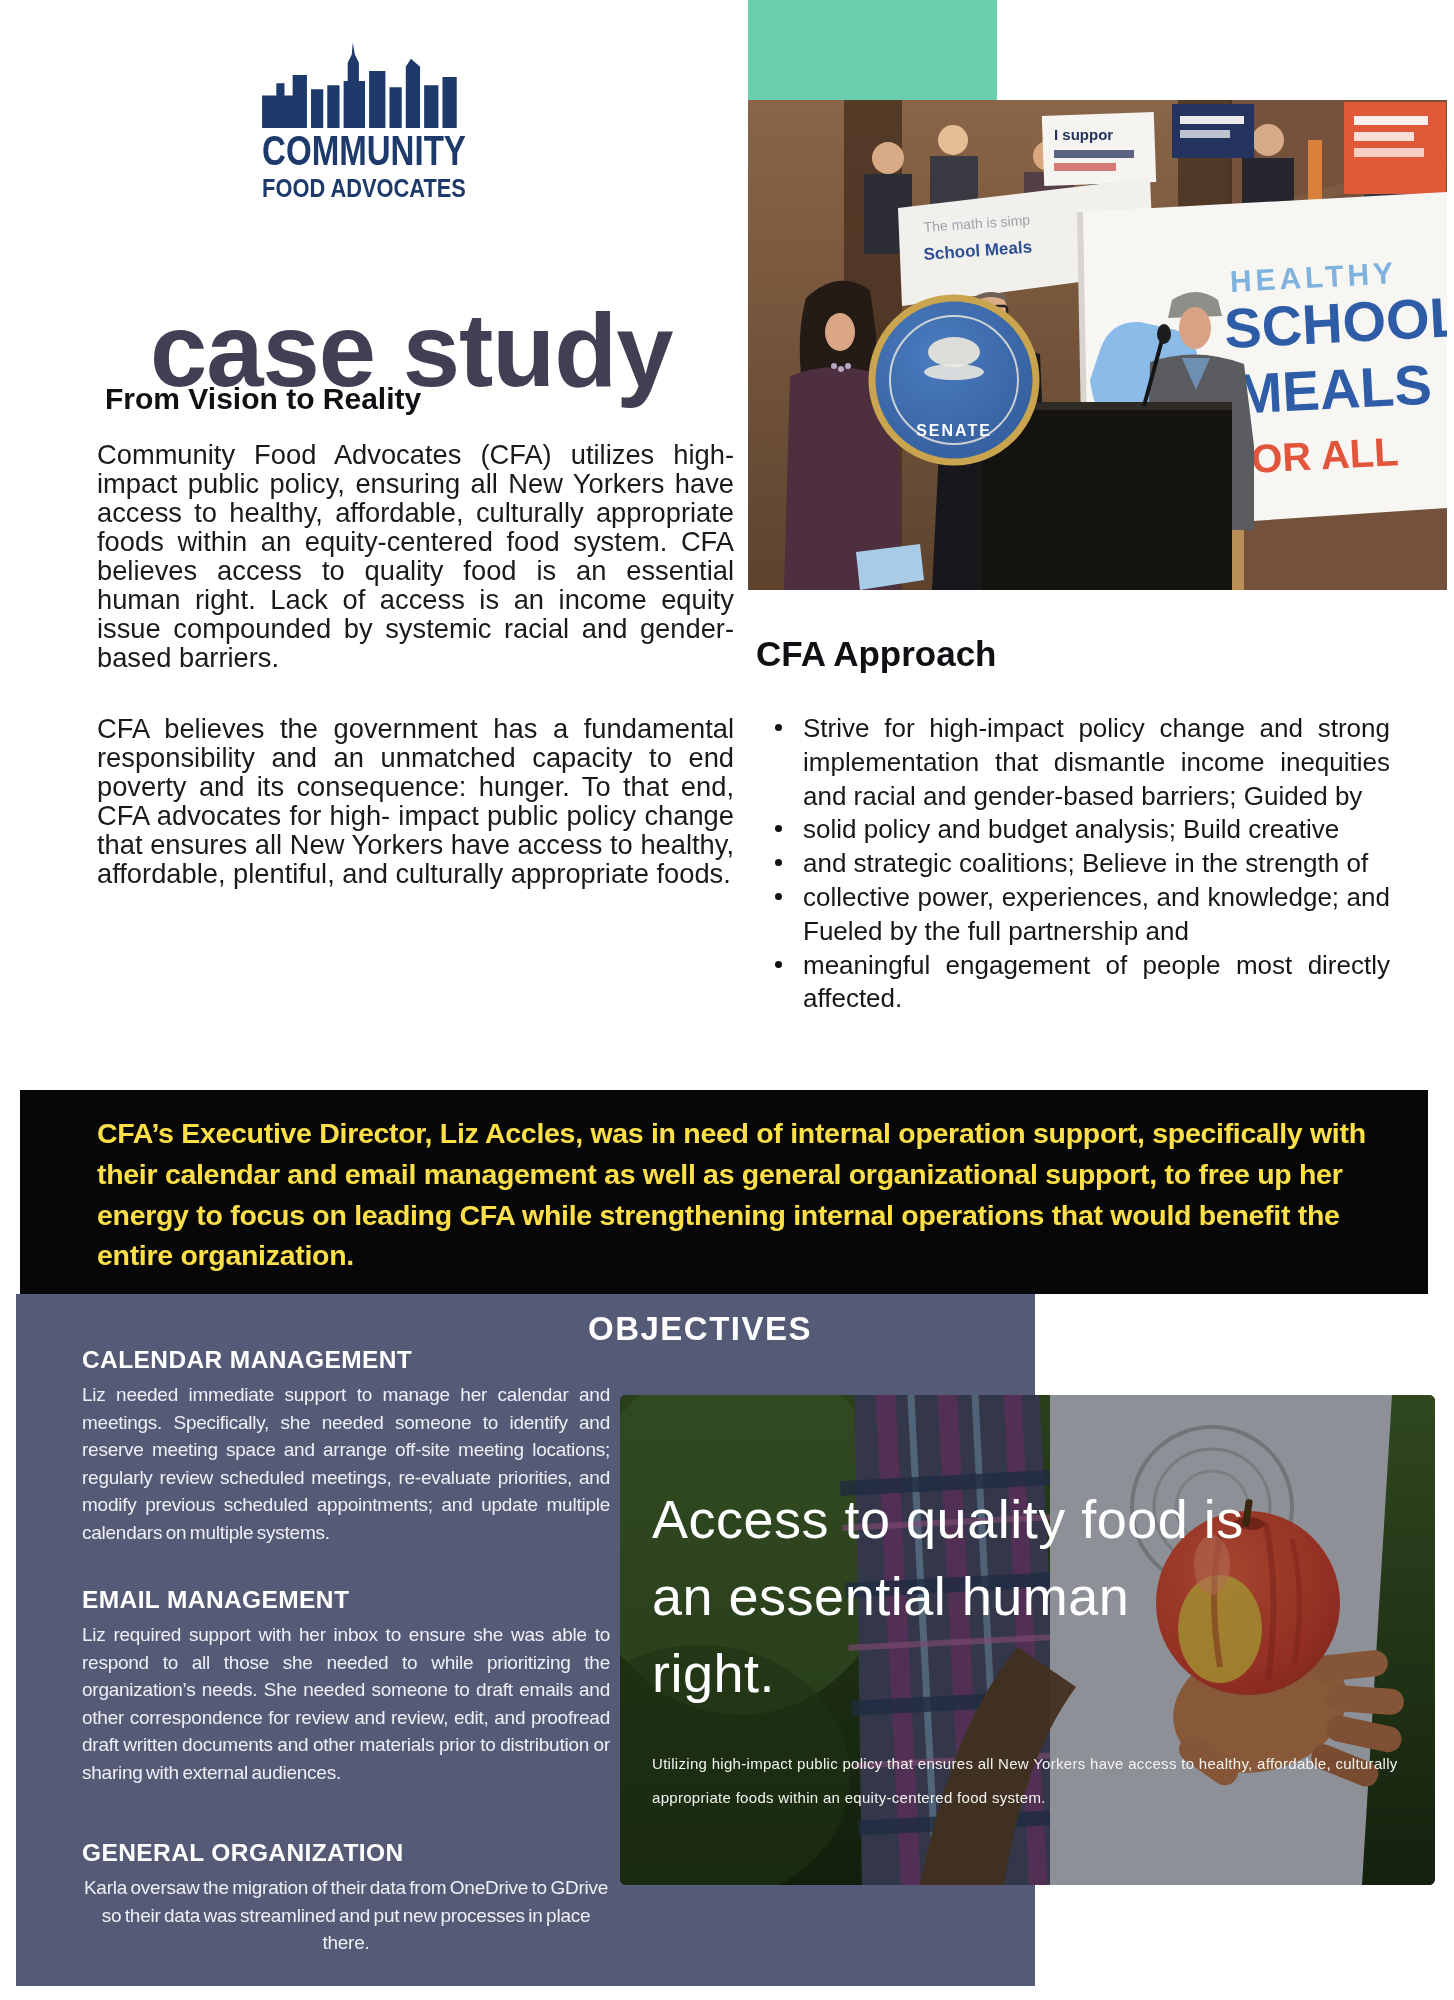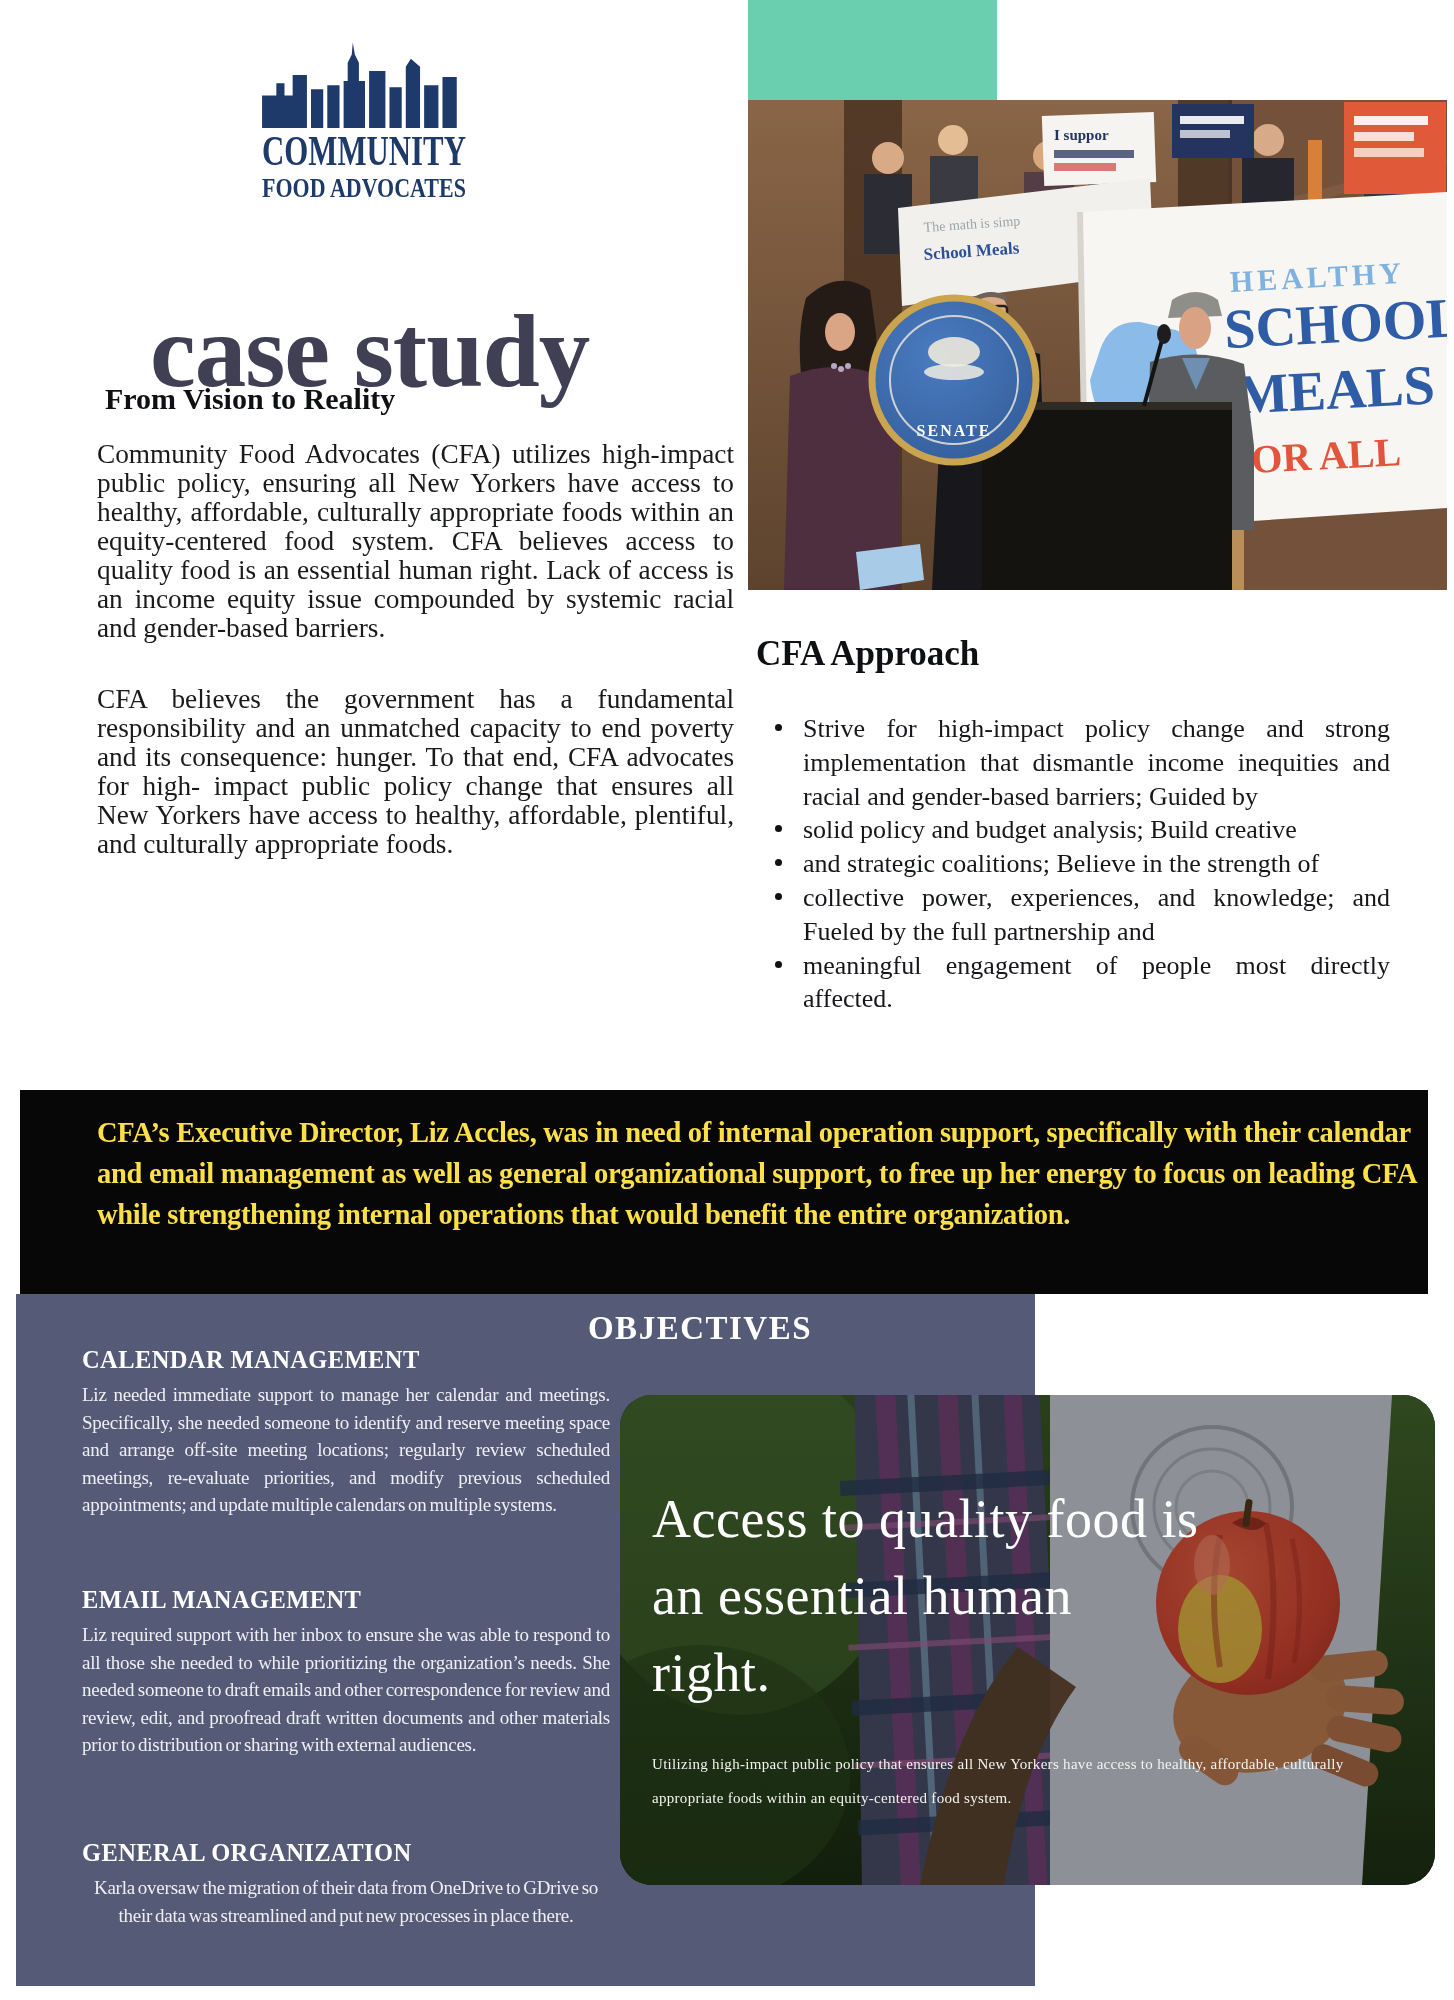--- a/index.html
+++ b/index.html
@@ -1,18 +1,18 @@
 <!DOCTYPE html>
 <html><head>
 <meta charset="utf-8">
 <style>
   html,body{margin:0;padding:0;background:#e8e8e8;}
   .page{
     position:relative;width:1454px;height:2000px;background:#ffffff;
-    font-family:Liberation Serif, serif;overflow:hidden;margin:0 auto;
+    font-family:Liberation Sans, sans-serif;overflow:hidden;margin:0 auto;
   }
   
   .logo{position:absolute;left:258px;top:40px;width:212px;height:176px;}
   .teal-block{position:absolute;left:748px;top:0;width:249px;height:101px;background:#69cfae;}
   .press-photo{position:absolute;left:748px;top:100px;width:699px;height:490px;overflow:hidden;background:#6b4e36;}
   .big-title{
     position:absolute;left:150px;top:228px;width:620px;
     font-size:103px;font-weight:bold;letter-spacing:-1px;color:#413f54;line-height:1.05;
   }
   
@@ -46,21 +46,21 @@
   .obj-section.s3{top:545px;}
   .obj-section h3{margin:0;font-size:24.5px;font-weight:bold;letter-spacing:0.4px;color:#ffffff;}
   .obj-section p{
     margin:7px 0 0 0;font-size:19px;line-height:27.6px;text-align:justify;
     letter-spacing:-0.25px;word-spacing:-1.5px;
   }
   .obj-section.s3 p{text-align:center;}
   
   .quote-card{
     position:absolute;left:620px;top:1395px;width:815px;height:490px;
-    border-radius:32px;overflow:hidden;background:#0f172a;
+    border-radius:6px;overflow:hidden;background:#0f172a;
   }
   .quote-card svg{position:absolute;left:0;top:0;}
   .quote-text{
     position:absolute;left:32px;top:86px;width:740px;color:#ffffff;
     font-size:54px;line-height:77px;font-weight:normal;letter-spacing:0.5px;
   }
   .quote-text span{display:block;}
   .quote-caption{
     position:absolute;left:32px;top:352px;width:752px;color:#f4f4f0;
     font-size:15px;line-height:34px;letter-spacing:0.3px;

